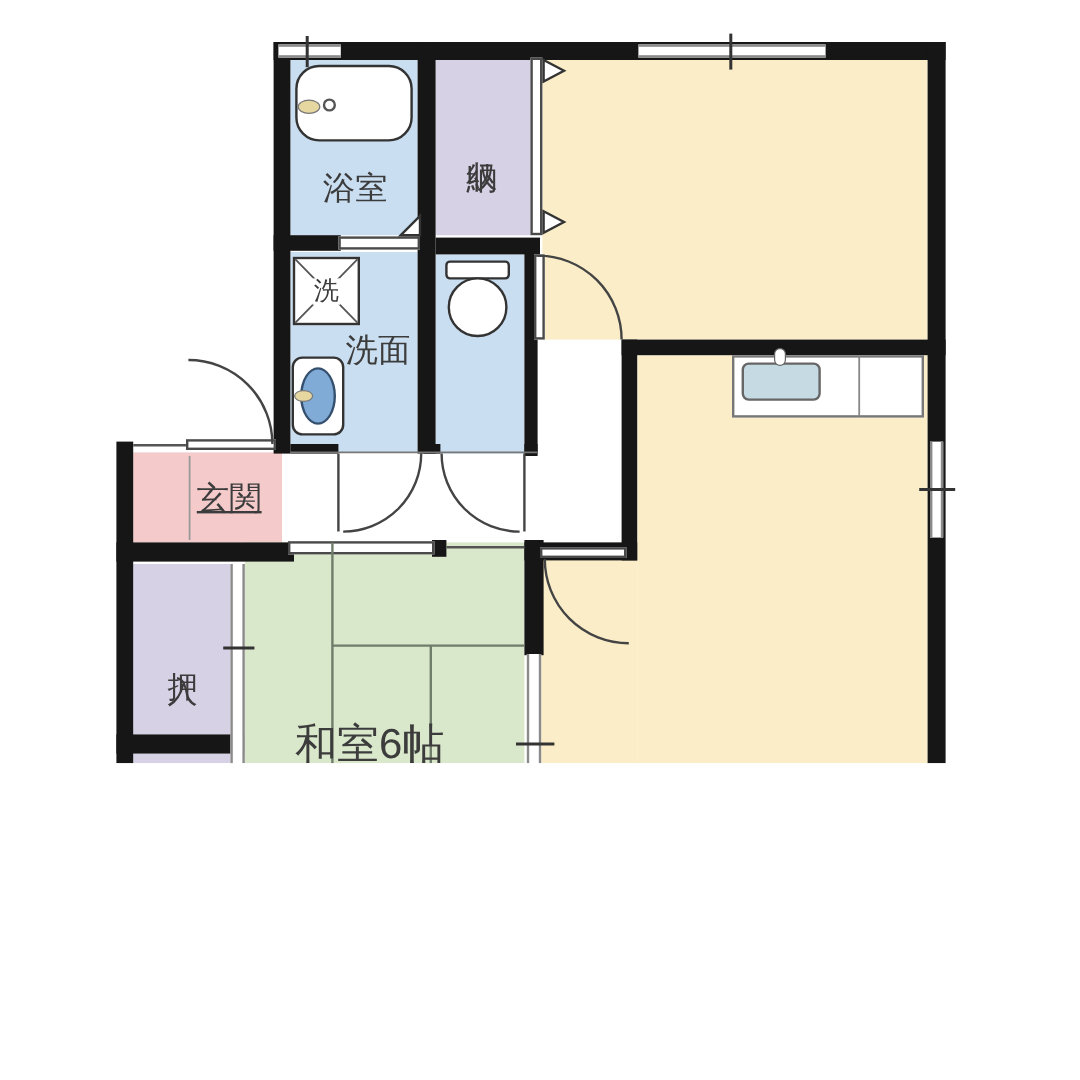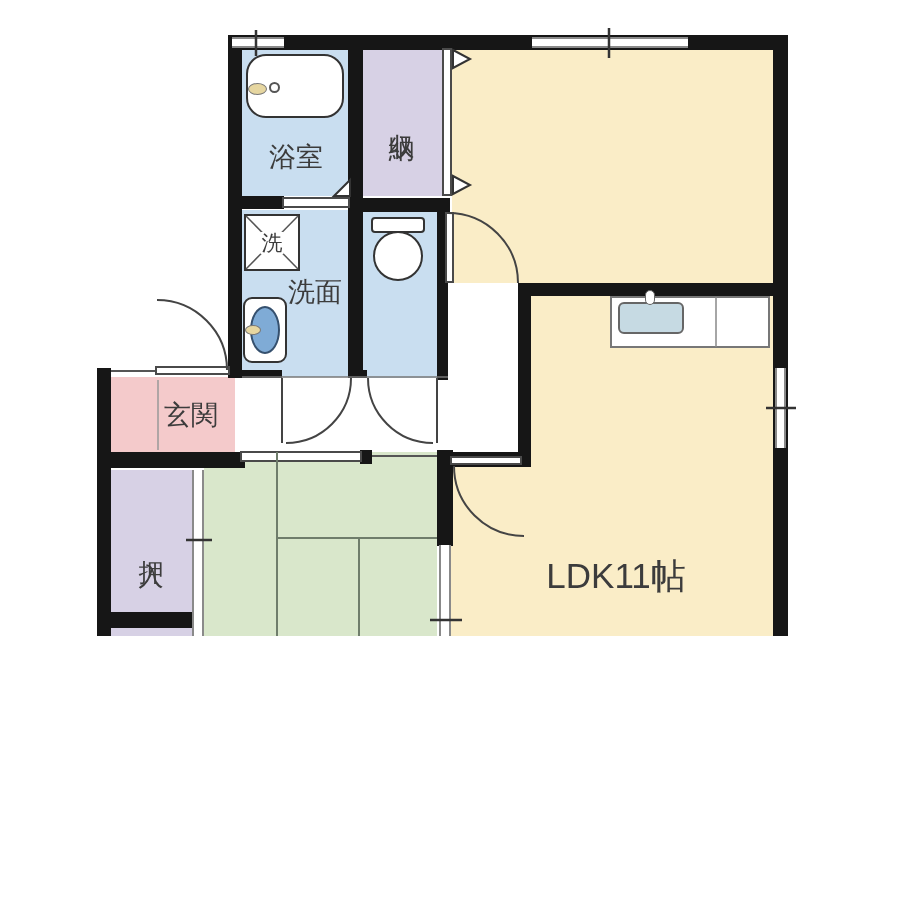--- a/index.html
+++ b/index.html
@@ -127,18 +127,18 @@
       <line x1="430" y1="620" x2="462" y2="620"></line>
       <line x1="186" y1="540" x2="212" y2="540"></line>
       <line x1="186" y1="706" x2="212" y2="706"></line>
     </g>
   </svg>
 
   <div class="label" style="left:296px;top:157px;font-size:27px;">浴室</div>
   <div class="vlabel" style="left:402px;top:116px;font-size:26px;">収納</div>
   <div class="label" style="left:272px;top:243px;font-size:21px;background:#fff;padding:0 1px;">洗</div>
   <div class="label" style="left:315px;top:292px;font-size:27px;">洗面</div>
-  <div class="label" style="left:191px;top:415px;font-size:27px;">玄関</div>
+  <div class="label" style="left:191px;top:415px;font-size:27px;text-decoration:underline;">玄関</div>
   <div class="vlabel" style="left:151px;top:543px;font-size:25px;">押入</div>
   <div class="vlabel" style="left:151px;top:709px;font-size:25px;">押入</div>
-  <div class="label" style="left:616px;top:576px;font-size:35px;">LDK11帖</div>
+  <div class="label" style="left:308px;top:621px;font-size:35px;">和室6帖</div>
 
 </div>
 
 </body></html>

